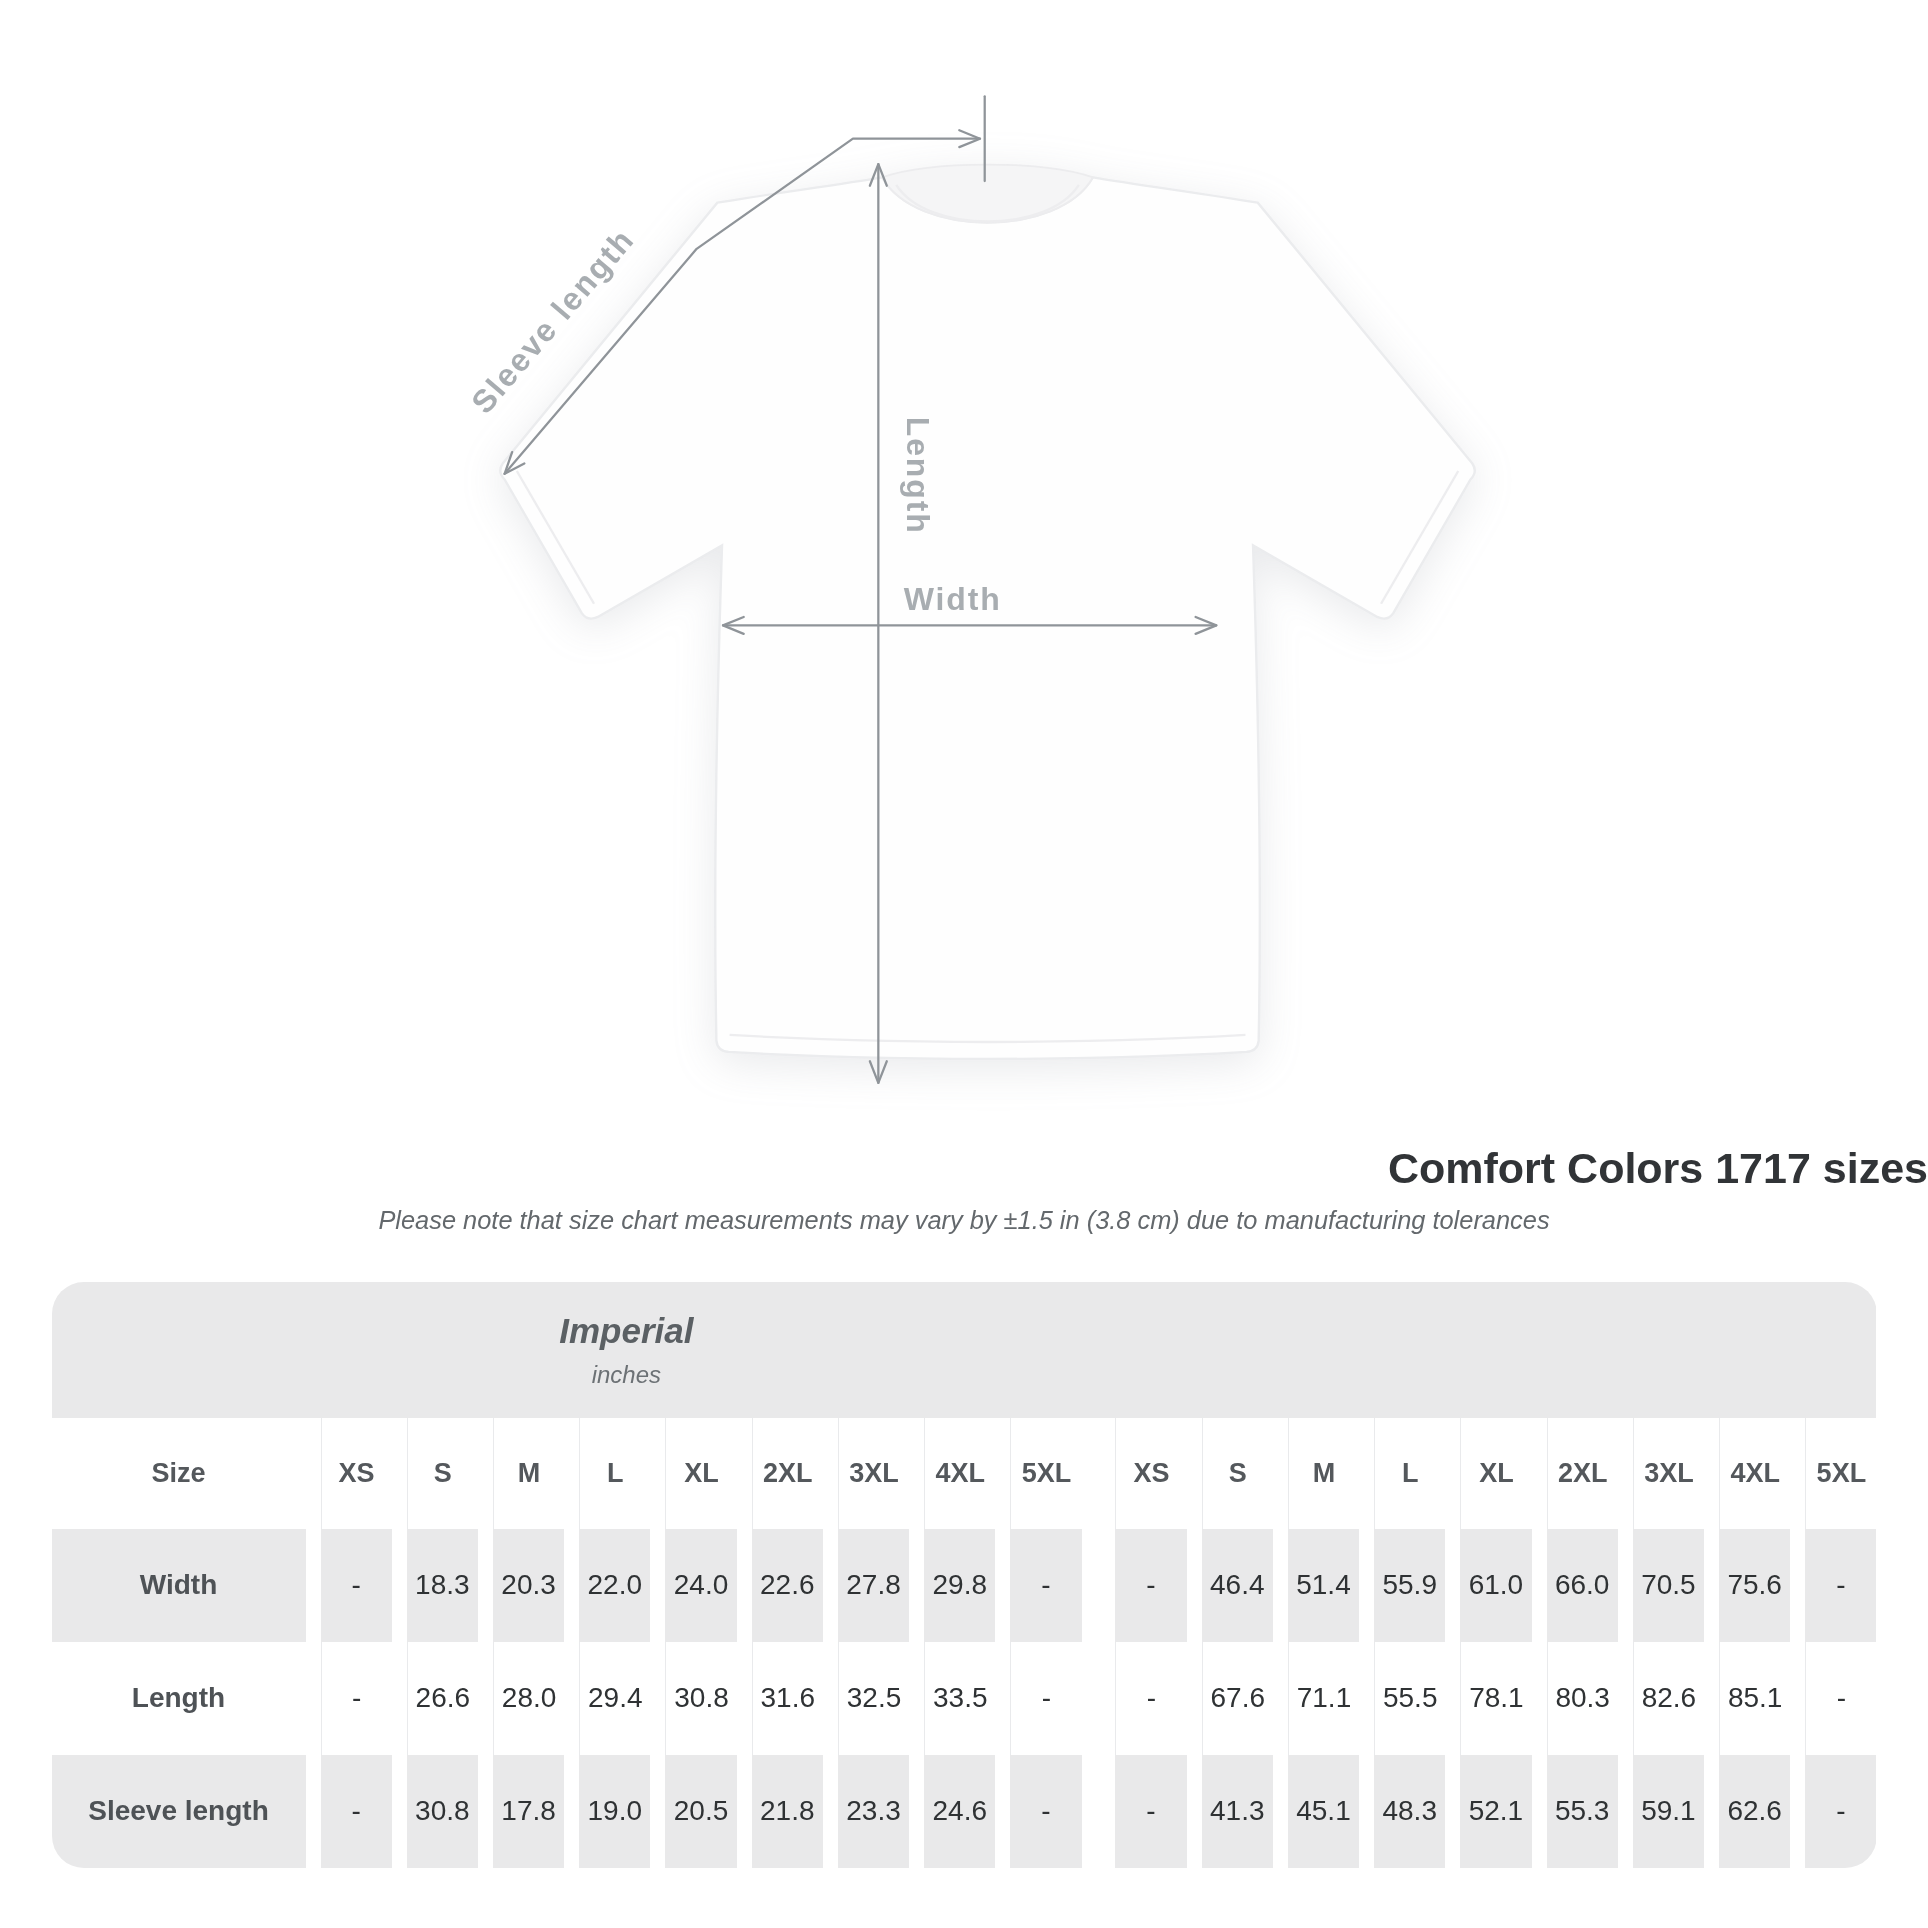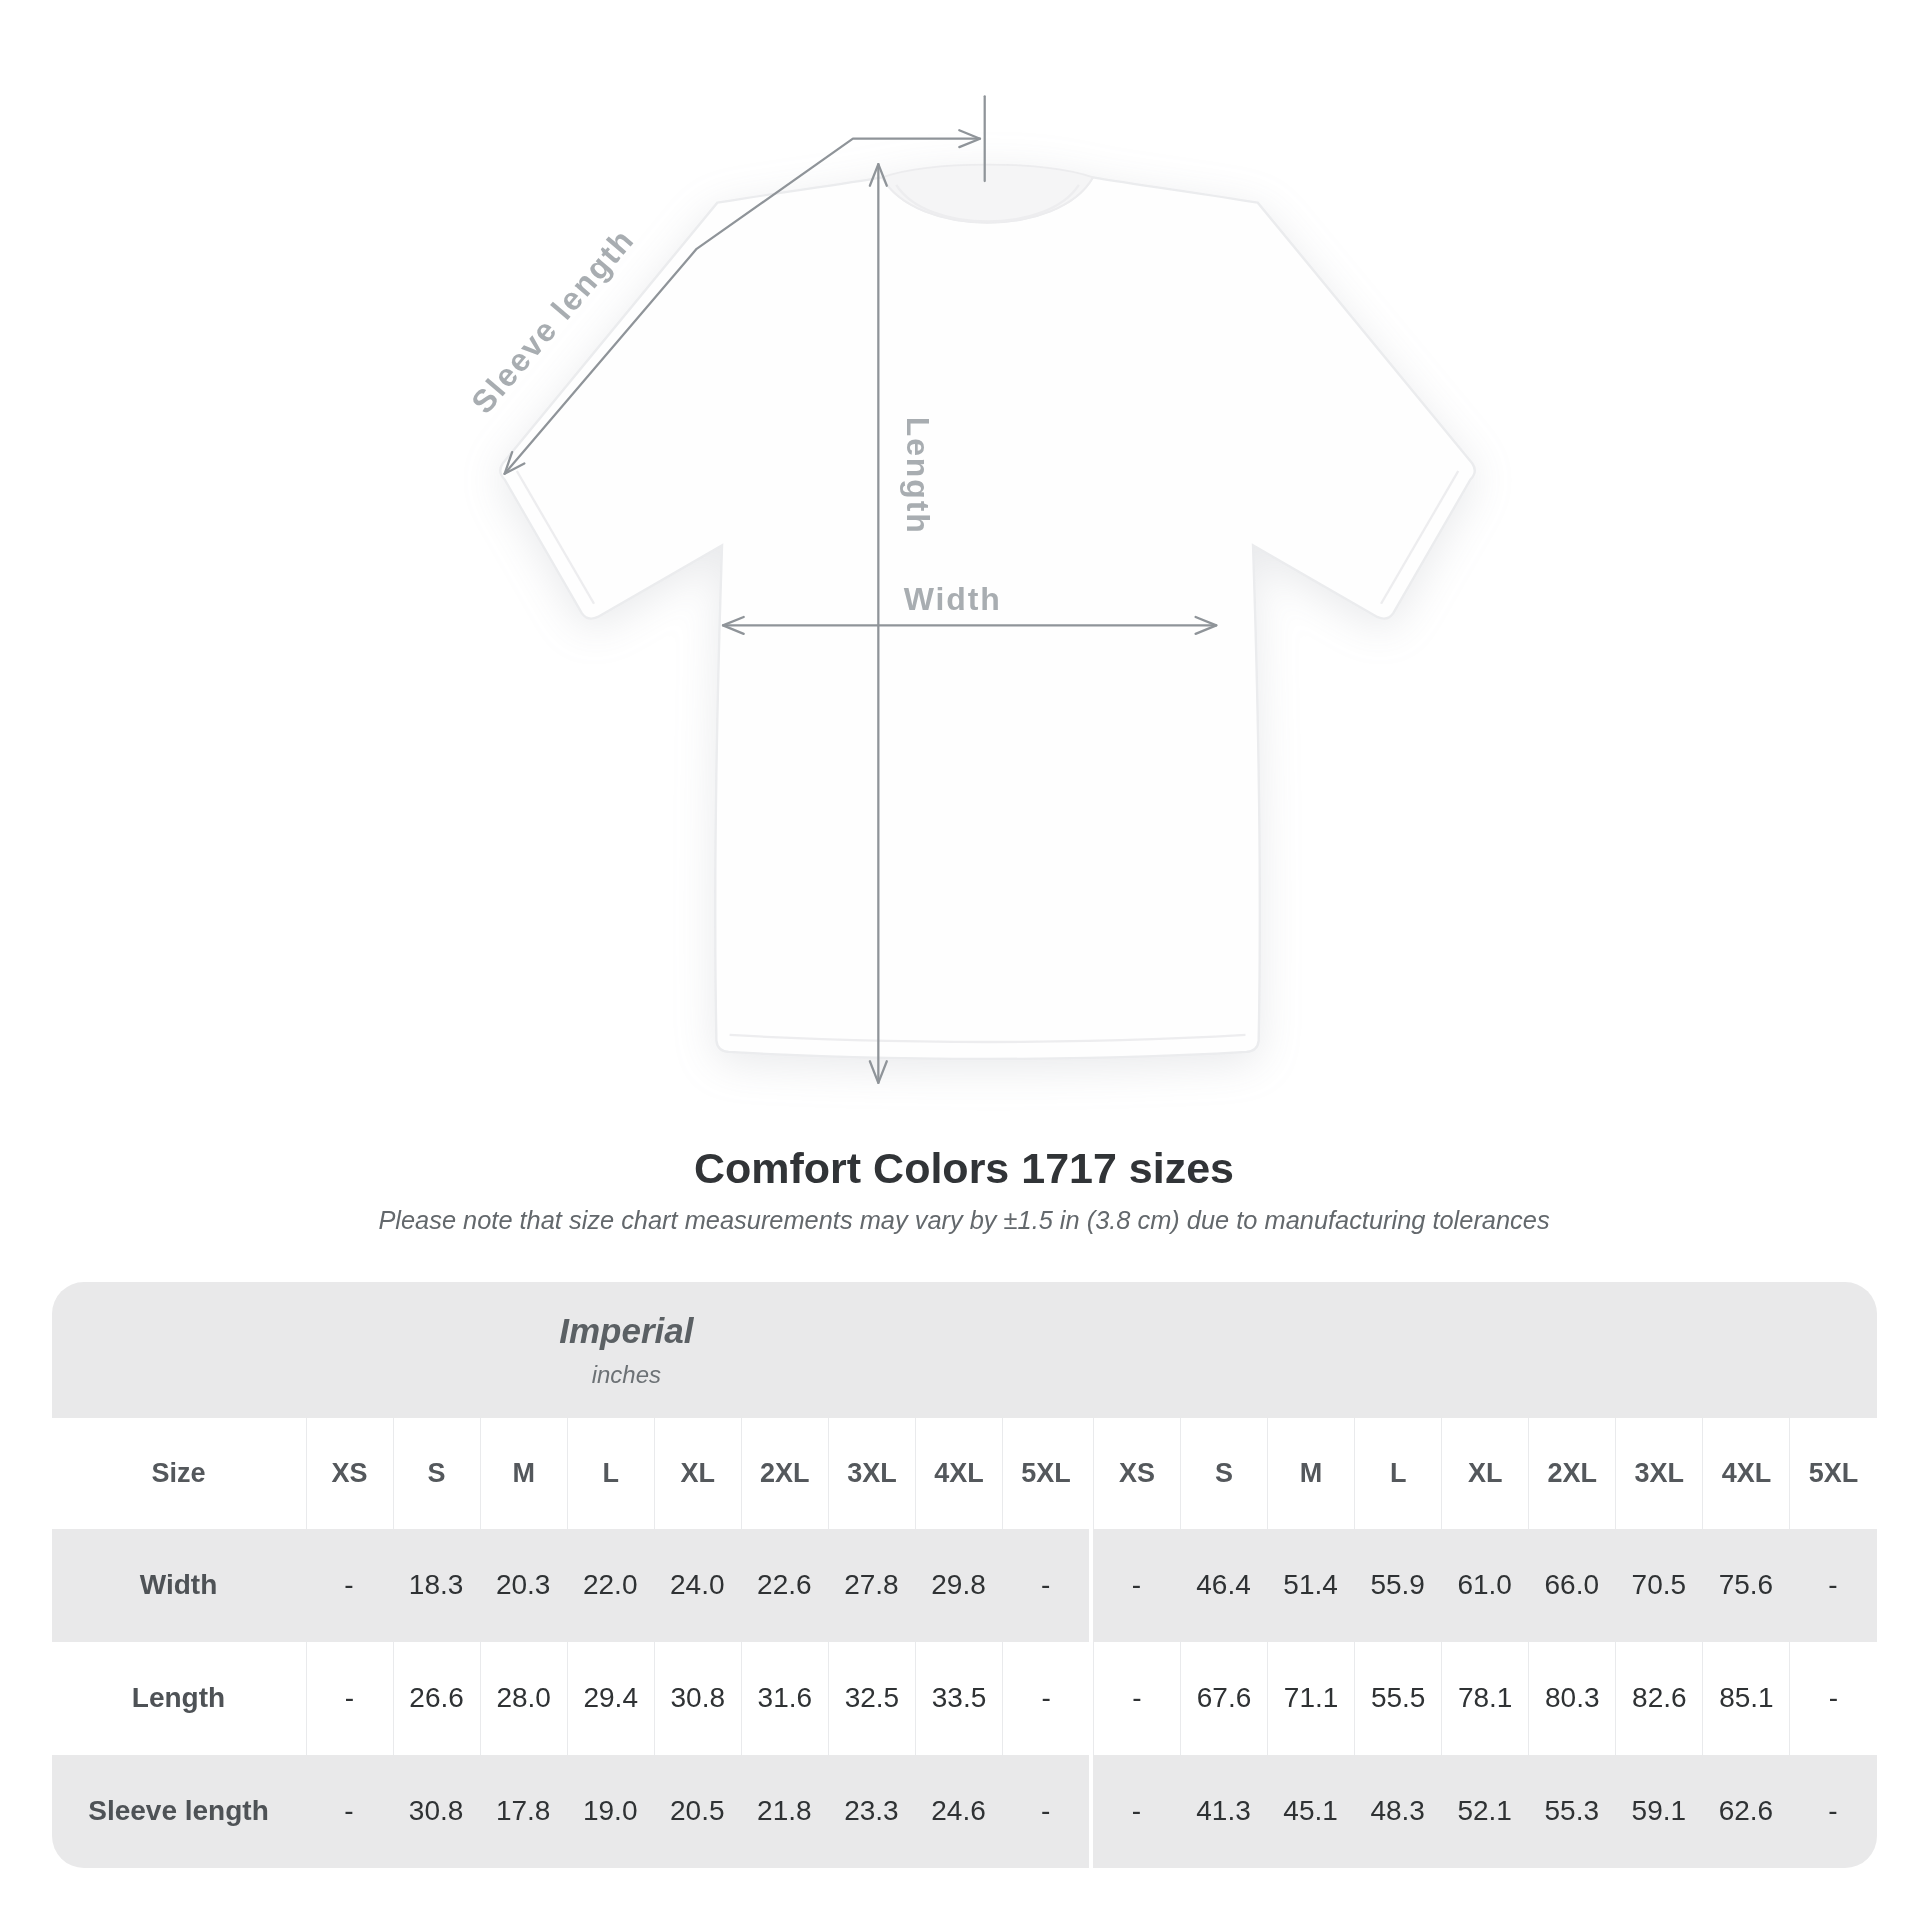--- a/index.html
+++ b/index.html
@@ -11,34 +11,34 @@
   
   .diagram { display:block; width:1928px; height:1135px; }
   .tee-shadow { filter: drop-shadow(0 10px 22px rgba(120,125,135,0.16)); }
   .tee  { fill:#fefefe; stroke:#ebecee; stroke-width:2.5; }
   .neck { fill:#f5f5f6; stroke:#ececee; stroke-width:2; }
   .detail { fill:none; stroke:#ededef; stroke-width:2.5; }
   .mline { fill:none; stroke:#8f9499; stroke-width:2.4; stroke-linecap:round; stroke-linejoin:round; }
   .mlabel { fill:#a8adb1; font-size:34px; font-weight:bold; letter-spacing:2px; }
   
   .title {
-    margin-top:7.5px; text-align:center; line-height:51px;
+    margin-top:7.5px; text-align:right; line-height:51px;
     font-size:43px; font-weight:bold; color:#313437;
   }
   .subtitle {
     margin-top:9.4px; text-align:center; line-height:34px;
     font-size:25.4px; font-style:italic; color:#63686c;
   }
   
   .size-table {
     width:1825px; margin:45px auto 0;
     display:grid;
     grid-template-columns:254px repeat(9,1fr) 3.8px repeat(9,1fr);
     grid-template-rows:136px 111px 113px 113px 113px;
-    column-gap:0;
+    column-gap:15px;
     border-radius:32px; overflow:hidden; background:#ffffff;
   }
   .band { grid-column:1 / -1; background:#e9e9ea; display:flex; }
   .band-half { display:flex; flex-direction:column; align-items:center; justify-content:center; }
   .band-left  { width:63%; }
   .band-right { width:37%; }
   .g-label { font-size:35px; font-weight:bold; font-style:italic; color:#5b6064; }
   .g-unit  { font-size:24px; font-style:italic; color:#6c7175; margin-top:9.4px; }
   .cell { display:flex; align-items:center; justify-content:center; }
   .g { background:#e9e9ea; }

